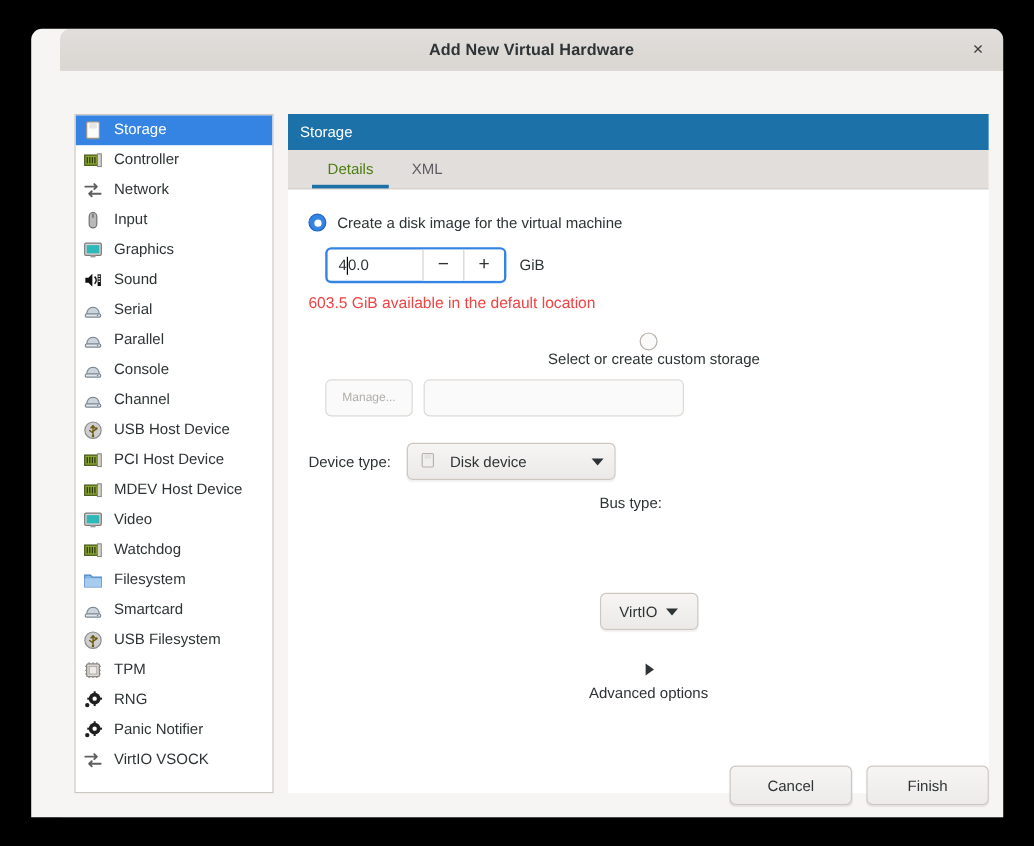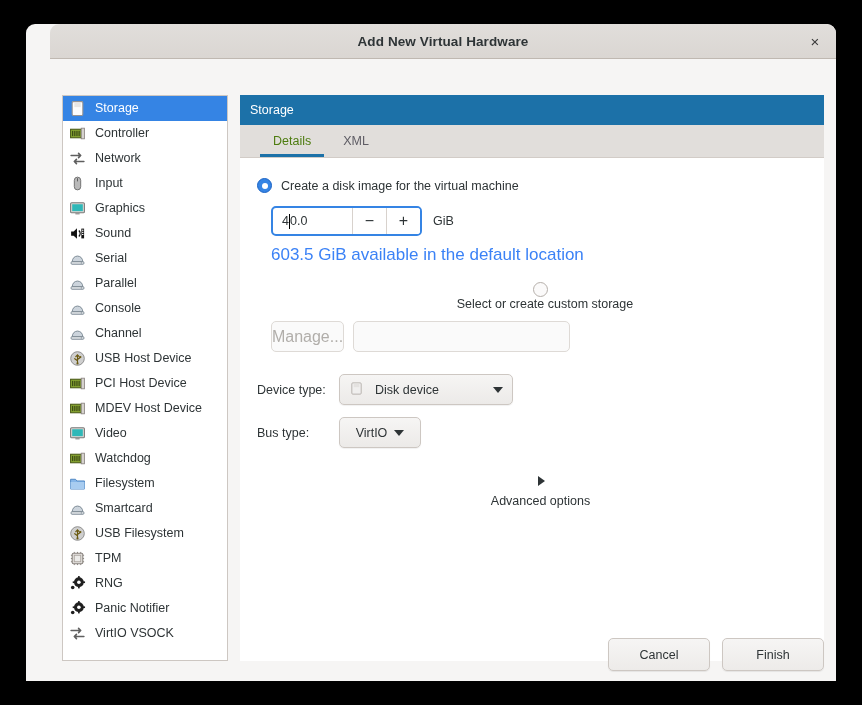--- a/index.html
+++ b/index.html
@@ -225,49 +225,48 @@
     font-size: 16px;
     line-height: 1;
   }
   #gib-label {
     margin-left: 11px;
     font-size: 12.5px;
     color: #2e3436;
   }
   #avail-text {
     margin-top: 9px;
-    margin-left: 14px;
-    font-size: 17px;
-    color: #3b82f6;
+    font-size: 13px;
+    color: #ef4444;
   }
 
   
   #custom-row { margin-top: 17px; flex-direction: column; }
   #manage-row { margin-top: 10px; margin-left: 14px; display: flex; gap: 9px; }
   #manage-btn {
     width: 73px; height: 31px;
     border: 1px solid #dedad6;
     border-radius: 5px;
     background: #fafafa;
     color: #b1aeaa;
-    font-size: 16px;
+    font-size: 10px;
     display: flex; align-items: center; justify-content: center;
     cursor: default;
   }
   #custom-path {
     width: 217px; height: 31px;
     border: 1px solid #dedad6;
     border-radius: 5px;
     background: #fafafa;
   }
 
   
   .ddrow { display: flex; align-items: center; }
   #devtype-row { margin-top: 22px; }
-  #bustype-row { margin-top: 12px; }
+  #bustype-row { margin-top: 12px; flex-direction: column; }
   .dd-label {
     font-size: 12.5px;
     color: #2e3436;
     width: 82px;
     flex: 0 0 82px;
   }
   .dropdown {
     height: 31px;
     border: 1px solid #cdc7c2;
     border-radius: 5px;

